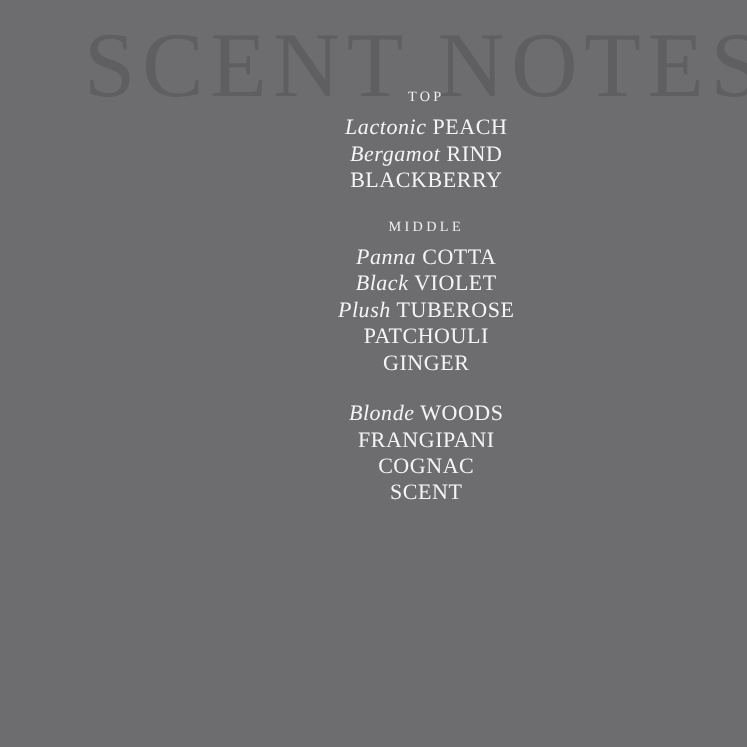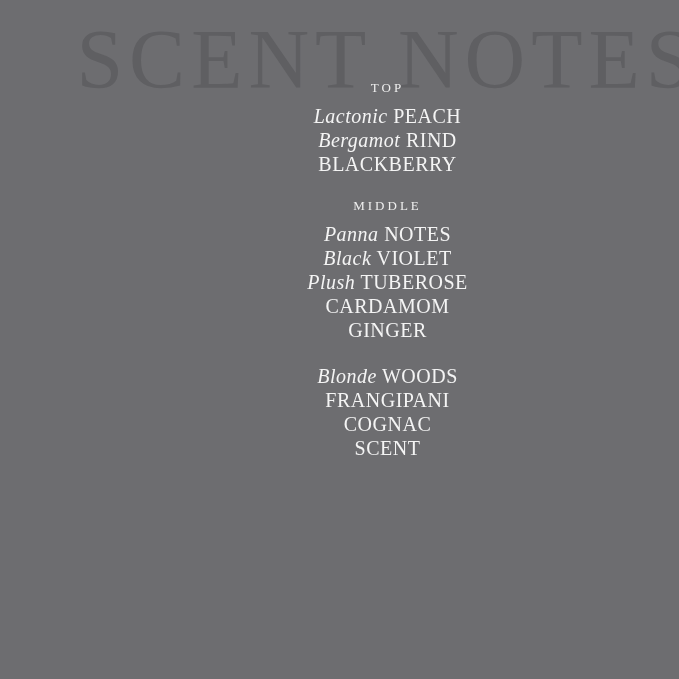--- a/index.html
+++ b/index.html
@@ -90,32 +90,32 @@
       </div>
       <div class="note">
         <span>BLACKBERRY</span>
       </div>
     </div>
 
     <div class="section section-middle">
       <div class="section-label">MIDDLE</div>
       <div class="note">
         <span class="it">Panna</span>
-        <span>NOTES</span>
+        <span>COTTA</span>
       </div>
       <div class="note">
         <span class="it">Black</span>
         <span>VIOLET</span>
       </div>
       <div class="note">
         <span class="it">Plush</span>
         <span>TUBEROSE</span>
       </div>
       <div class="note">
-        <span>CARDAMOM</span>
+        <span>PATCHOULI</span>
       </div>
       <div class="note">
         <span>GINGER</span>
       </div>
     </div>
 
     <div class="section section-base">
       <div class="note">
         <span class="it">Blonde</span>
         <span>WOODS</span>

